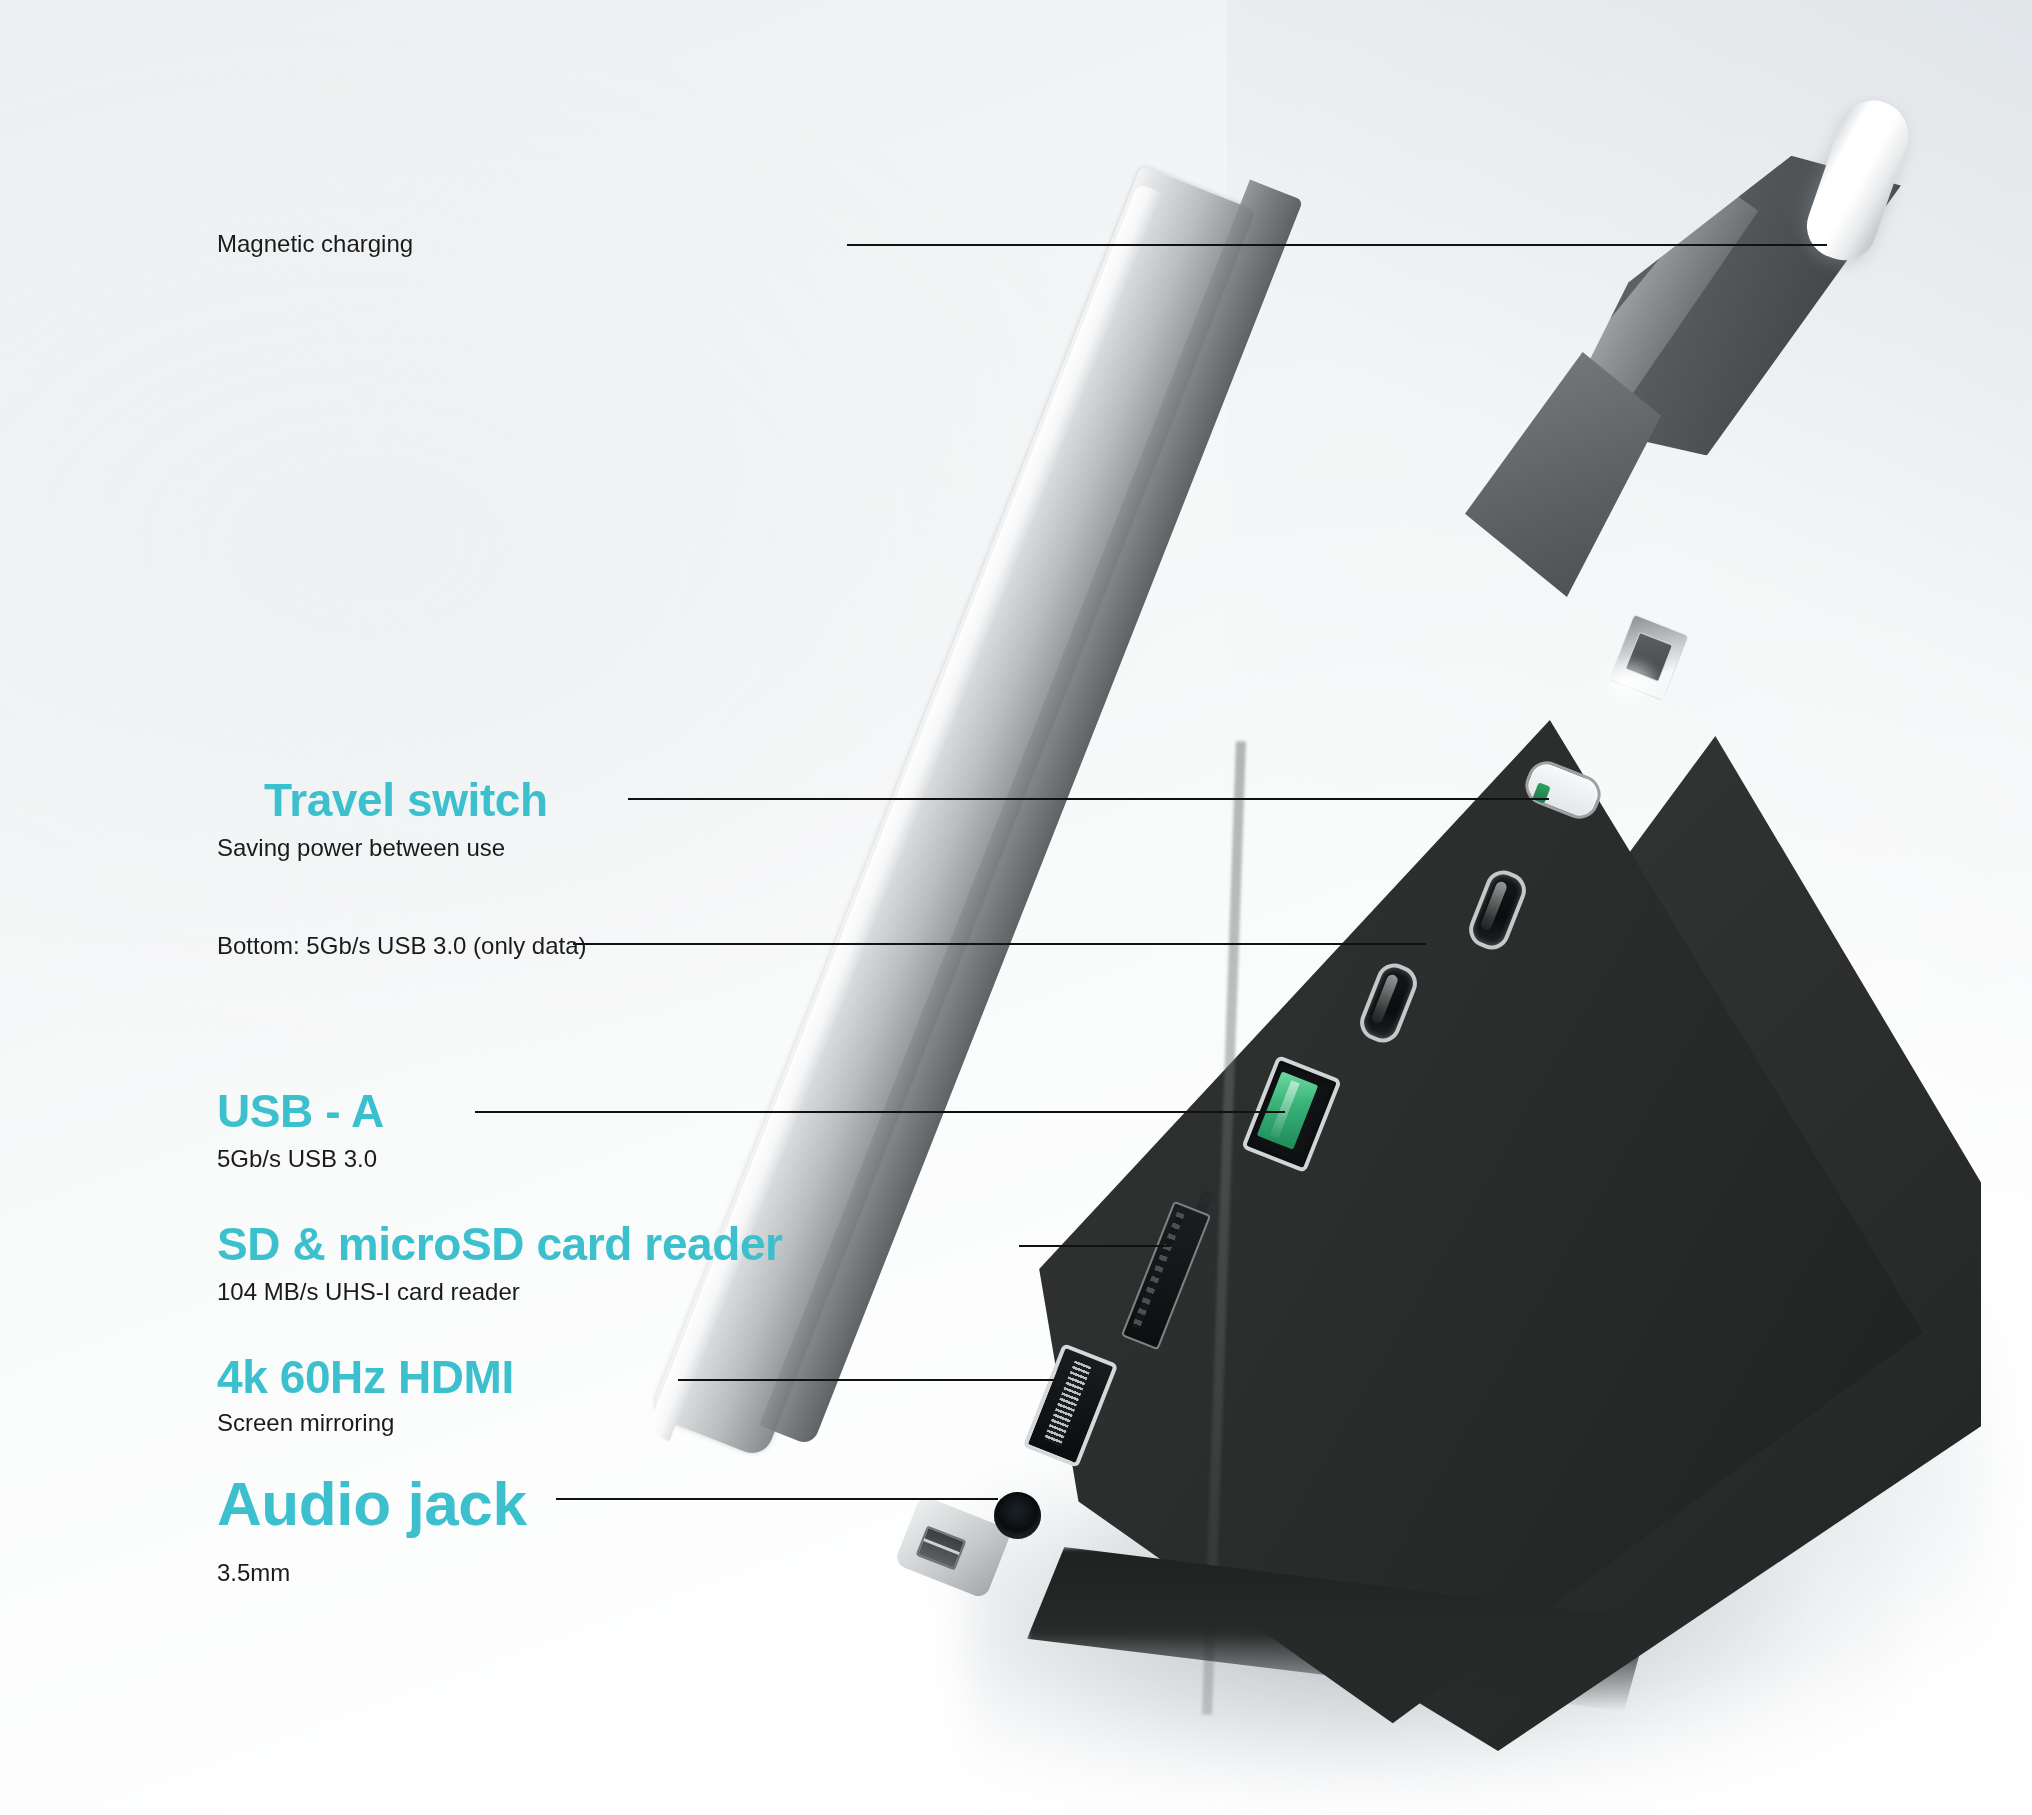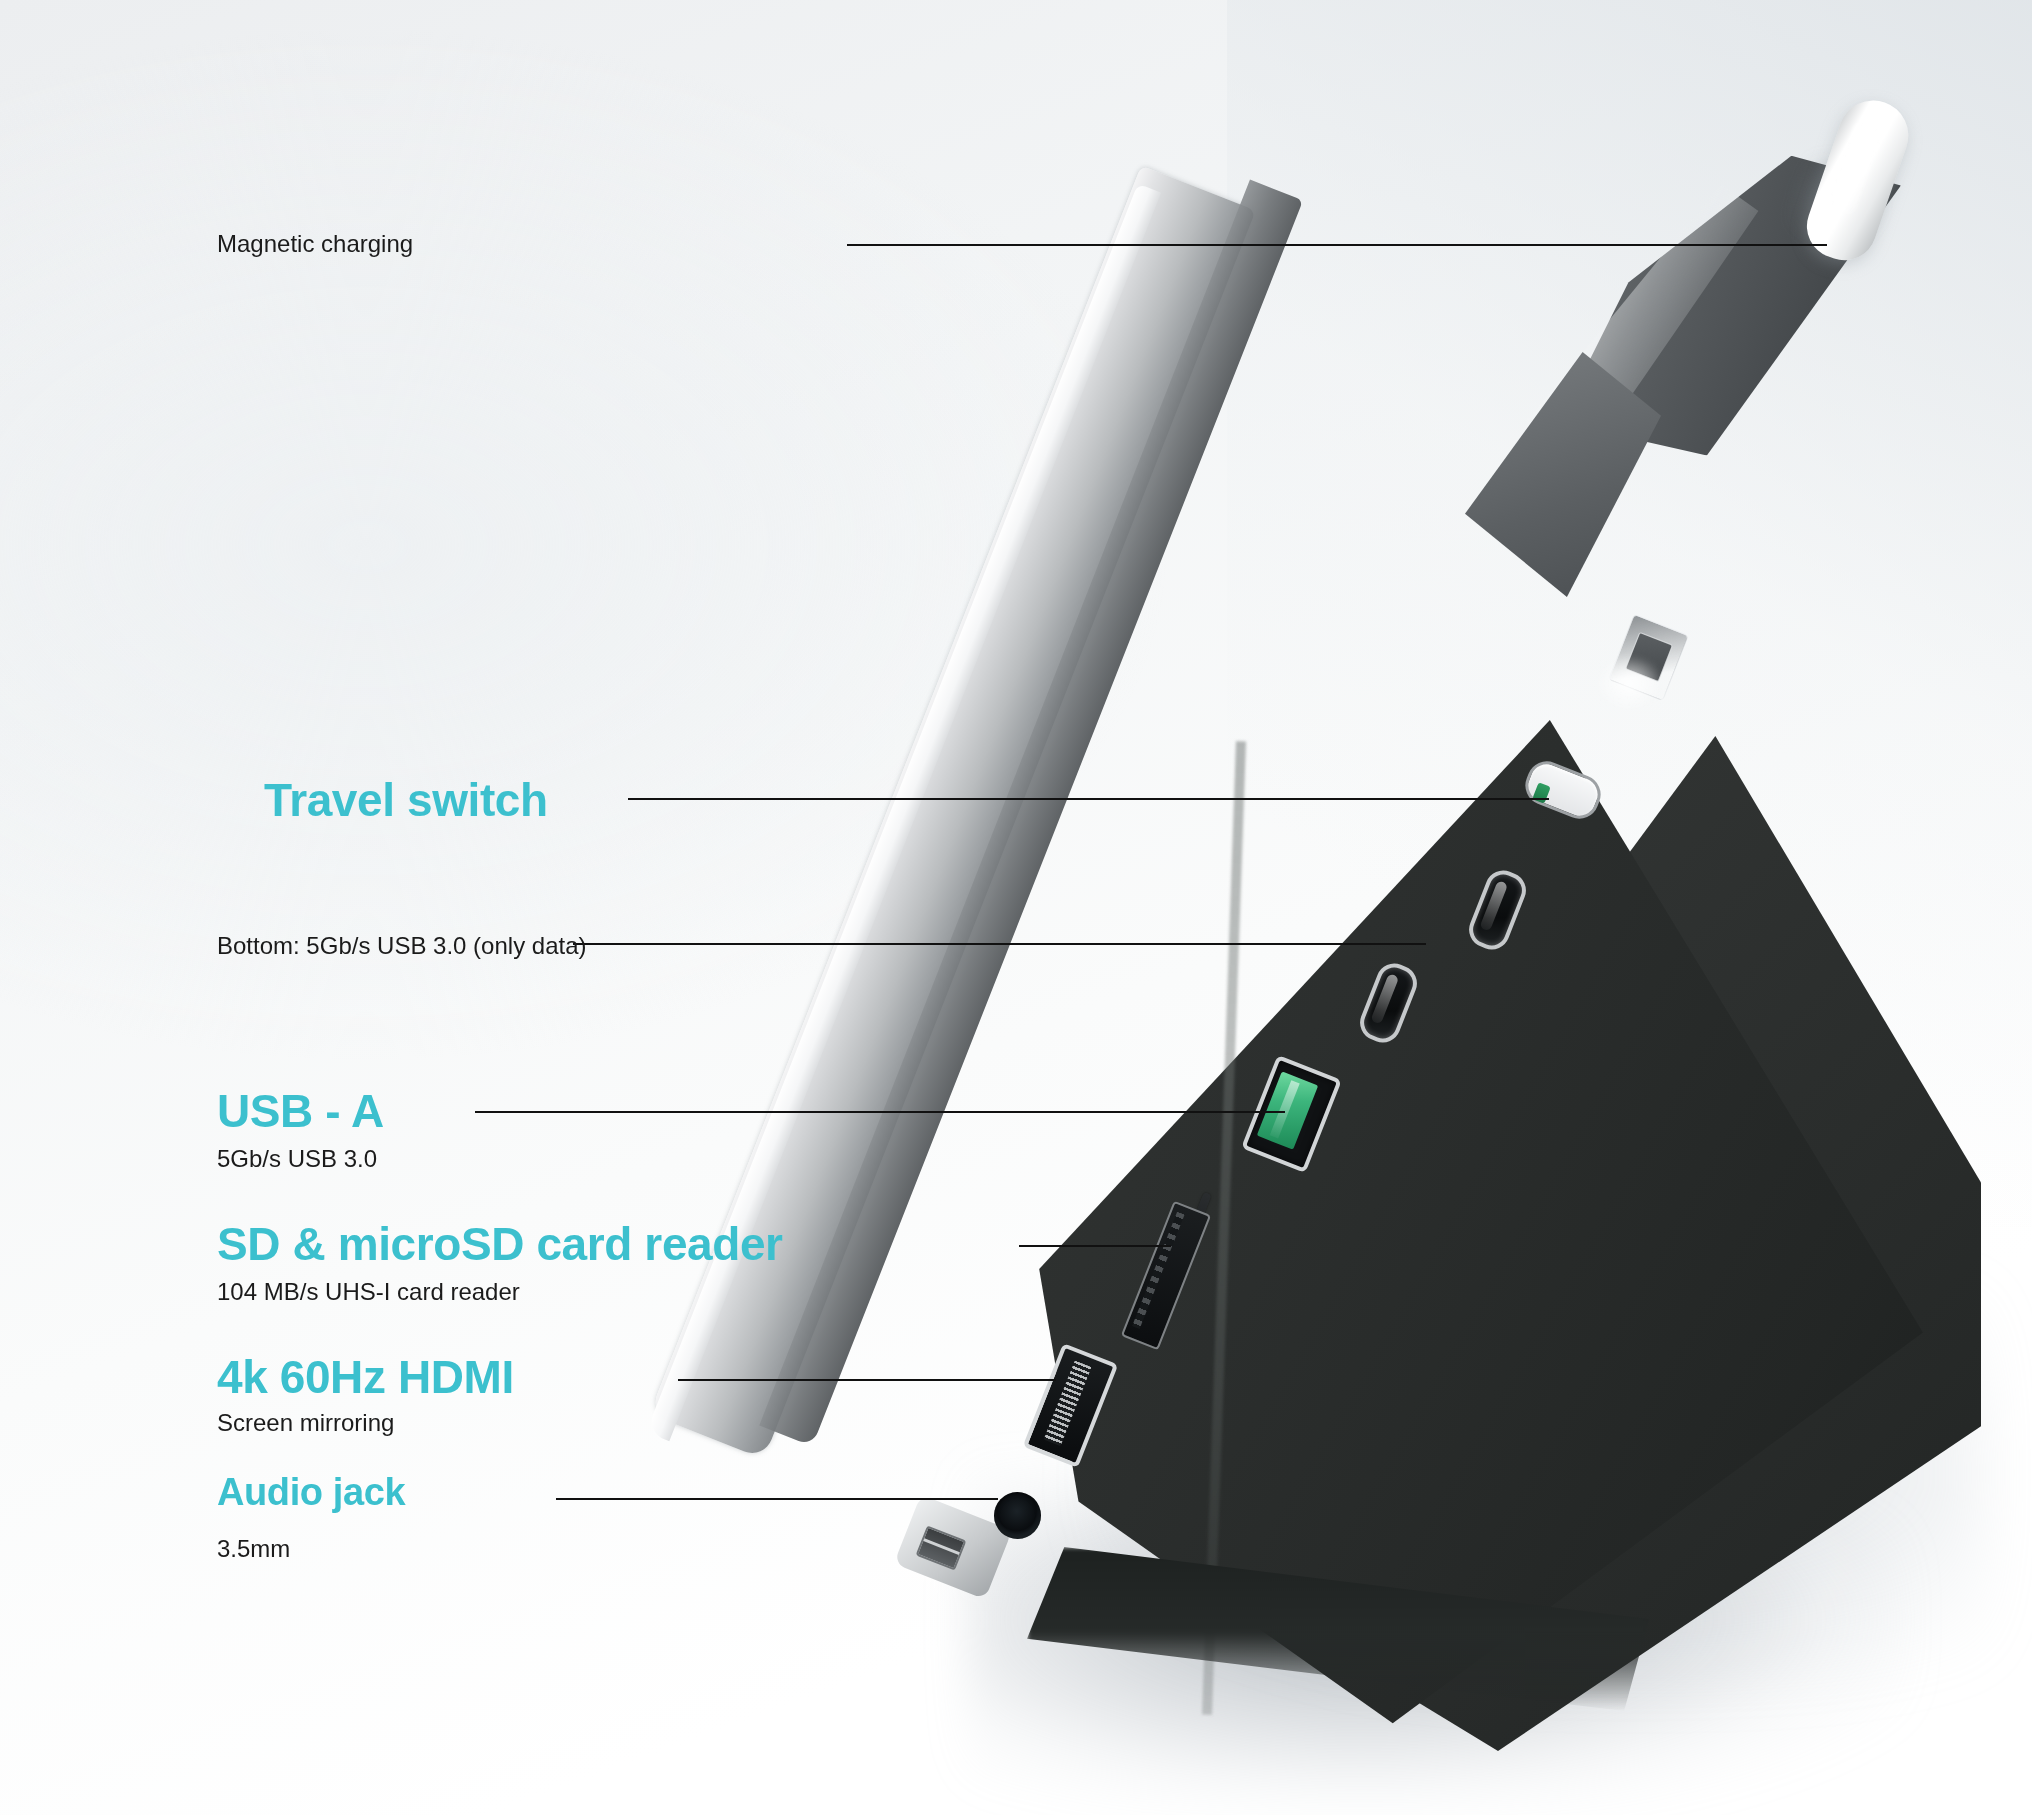--- a/index.html
+++ b/index.html
@@ -264,21 +264,21 @@
   #co-sd .c-title{font-size:46px;}
   #co-sd .c-sub{margin-top:10.6px;}
   #ln-sd{left:1019px;top:1245px;width:152px;}
 
   #co-hdmi{top:1354px;}
   #co-hdmi .c-title{font-size:46px;}
   #co-hdmi .c-sub{margin-top:9px;}
   #ln-hdmi{left:678px;top:1379px;width:378px;}
 
   #co-audio{top:1473px;}
-  #co-audio .c-title{font-size:38px;}
+  #co-audio .c-title{font-size:62px;}
   #co-audio .c-sub{margin-top:24px;}
   #ln-audio{left:556px;top:1498px;width:442px;}
 </style>
 </head>
 <body>
 
 <div id="stage">
 
   <div class="wallgrad"></div>
   <div class="table-shadow2"></div>
@@ -332,20 +332,21 @@
 <div class="leader" id="ln-sd"></div>
 <div class="leader" id="ln-hdmi"></div>
 <div class="leader" id="ln-audio"></div>
 
 <div class="callout" id="co-pencil">
   <div class="c-sub">Magnetic charging</div>
 </div>
 
 <div class="callout" id="co-switch">
   <div class="c-title">Travel switch</div>
+  <div class="c-sub">Saving power between use</div>
 </div>
 
 <div class="callout" id="co-usbc">
   <div class="c-sub">Bottom: 5Gb/s USB 3.0 (only data)</div>
 </div>
 
 <div class="callout" id="co-usba">
   <div class="c-title">USB - A</div>
   <div class="c-sub">5Gb/s USB 3.0</div>
 </div>

